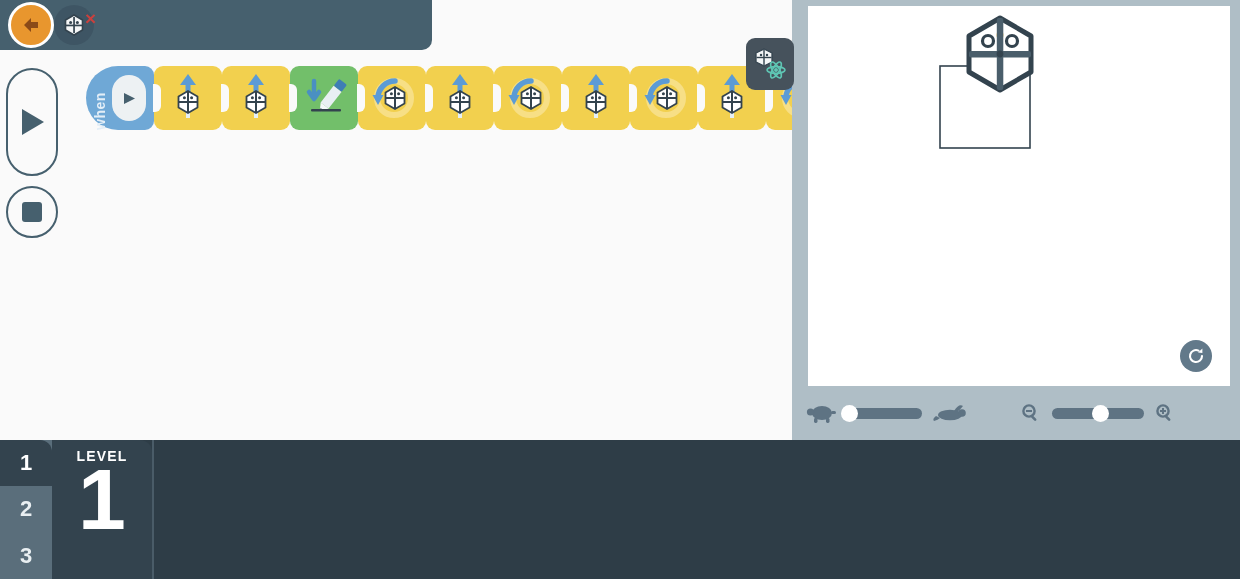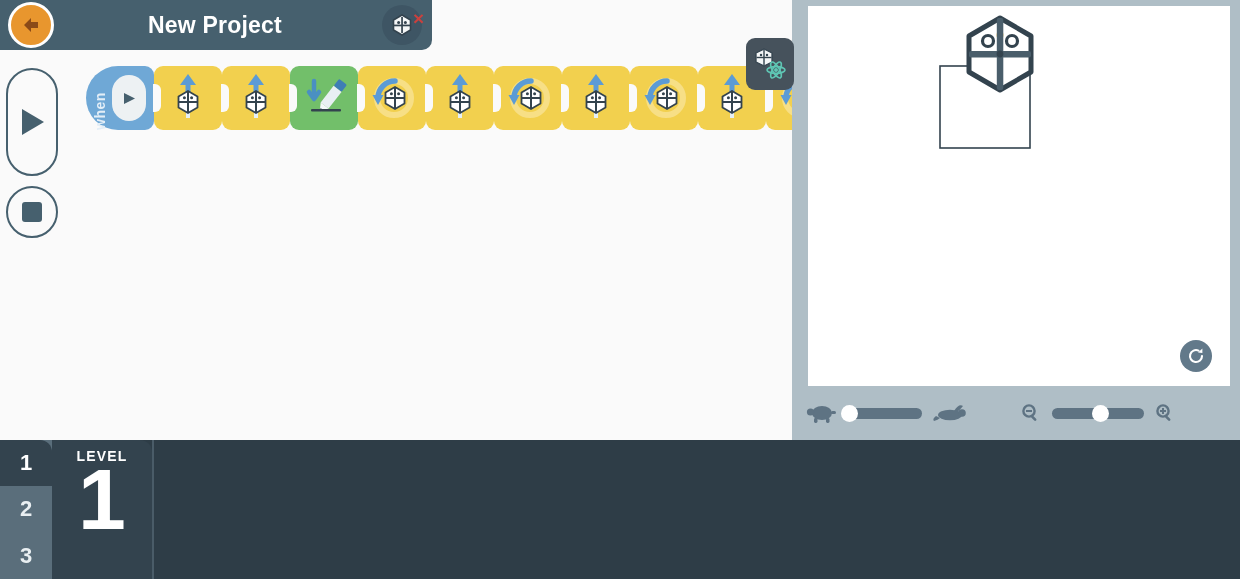--- a/index.html
+++ b/index.html
@@ -183,21 +183,20 @@
 <body>
 
 <div id="workspace-panel">
 
   <div id="title-bar">
     <div id="back-button">
       <svg width="22" height="22" viewBox="0 0 22 22">
         <path d="M11 4 L4 11 L11 18 L11 14 L18 14 L18 8 L11 8 Z" fill="#8A4A18"></path>
       </svg>
     </div>
-    <div id="project-title">New Project</div>
     <div id="robot-status-button">
       <svg width="24" height="24" viewBox="0 0 24 24">
         <path d="M12 2 L20.5 7 L20.5 17 L12 22 L3.5 17 L3.5 7 Z" fill="#F4F6F7" stroke="#33434E" stroke-width="1.6" stroke-linejoin="round"></path>
         <circle cx="8.6" cy="9.4" r="1.5" fill="#33434E"></circle>
         <circle cx="15.4" cy="9.4" r="1.5" fill="#33434E"></circle>
         <rect x="4" y="11.6" width="16" height="1.7" fill="#33434E"></rect>
         <rect x="11.2" y="4" width="1.7" height="16" fill="#33434E"></rect>
       </svg>
       <span class="robot-x">×</span>
     </div>

